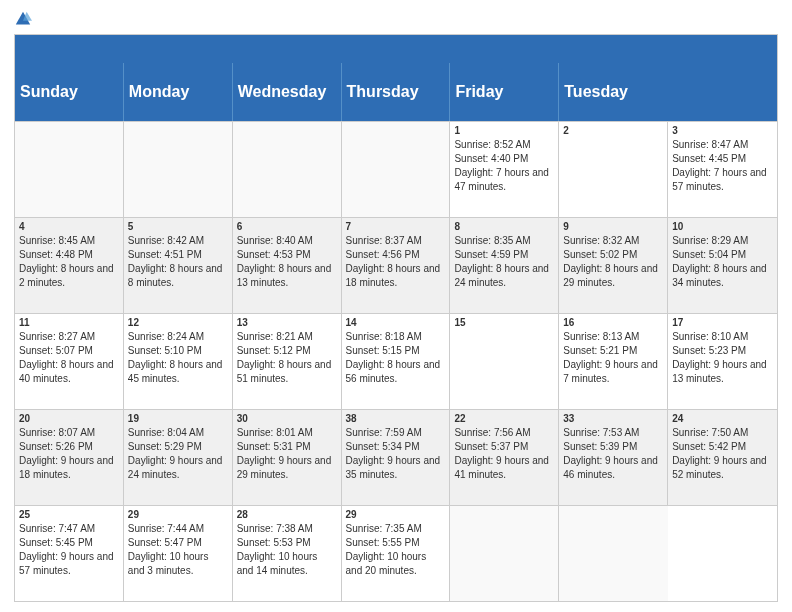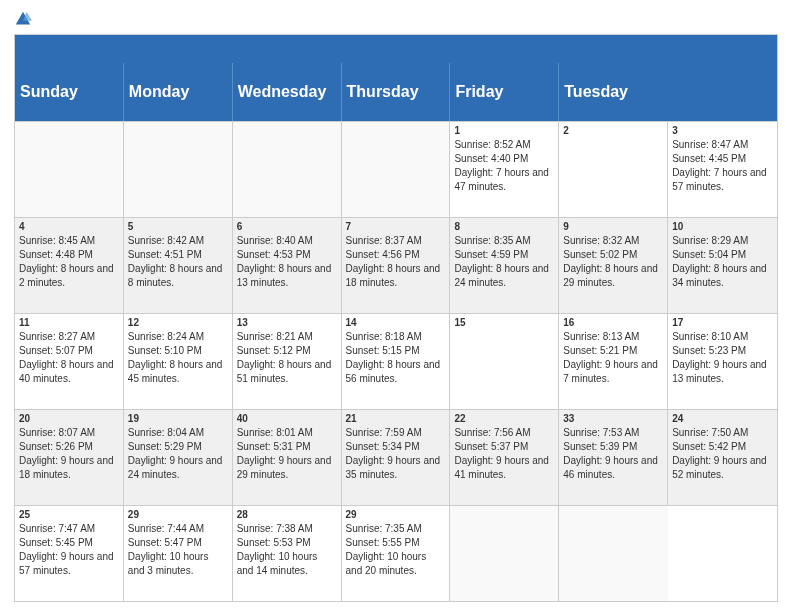--- a/index.html
+++ b/index.html
@@ -216,25 +216,25 @@
         <div class="cal-row">
           <div class="cal-cell shaded">
             <span class="day-num">20</span>
             <div class="cell-text">Sunrise: 8:07 AM<br>Sunset: 5:26 PM<br>Daylight: 9 hours and 18 minutes.</div>
           </div>
           <div class="cal-cell shaded">
             <span class="day-num">19</span>
             <div class="cell-text">Sunrise: 8:04 AM<br>Sunset: 5:29 PM<br>Daylight: 9 hours and 24 minutes.</div>
           </div>
           <div class="cal-cell shaded">
-            <span class="day-num">40</span>
+            <span class="day-num">30</span>
             <div class="cell-text">Sunrise: 8:01 AM<br>Sunset: 5:31 PM<br>Daylight: 9 hours and 29 minutes.</div>
           </div>
           <div class="cal-cell shaded">
-            <span class="day-num">21</span>
+            <span class="day-num">38</span>
             <div class="cell-text">Sunrise: 7:59 AM<br>Sunset: 5:34 PM<br>Daylight: 9 hours and 35 minutes.</div>
           </div>
           <div class="cal-cell shaded">
             <span class="day-num">22</span>
             <div class="cell-text">Sunrise: 7:56 AM<br>Sunset: 5:37 PM<br>Daylight: 9 hours and 41 minutes.</div>
           </div>
           <div class="cal-cell shaded">
             <span class="day-num">33</span>
             <div class="cell-text">Sunrise: 7:53 AM<br>Sunset: 5:39 PM<br>Daylight: 9 hours and 46 minutes.</div>
           </div>

